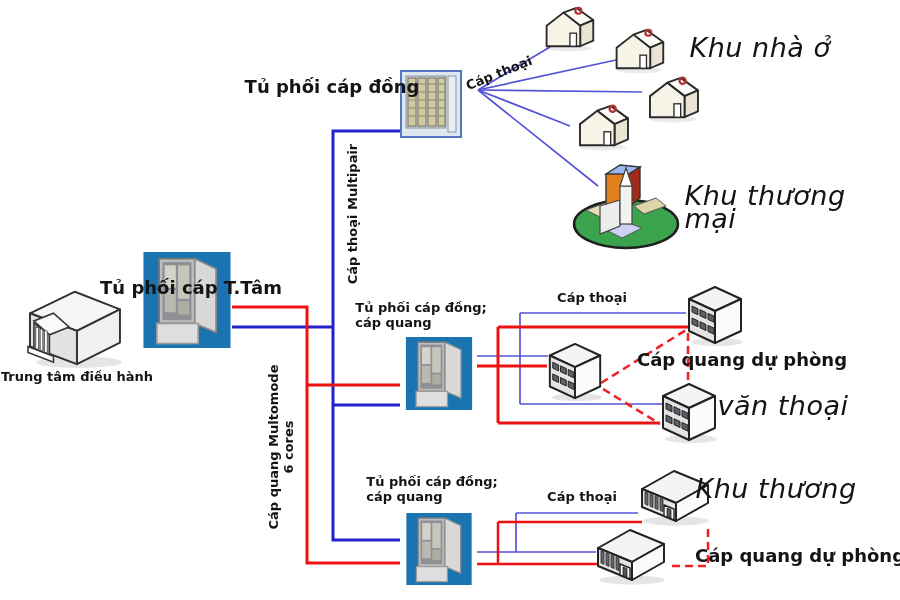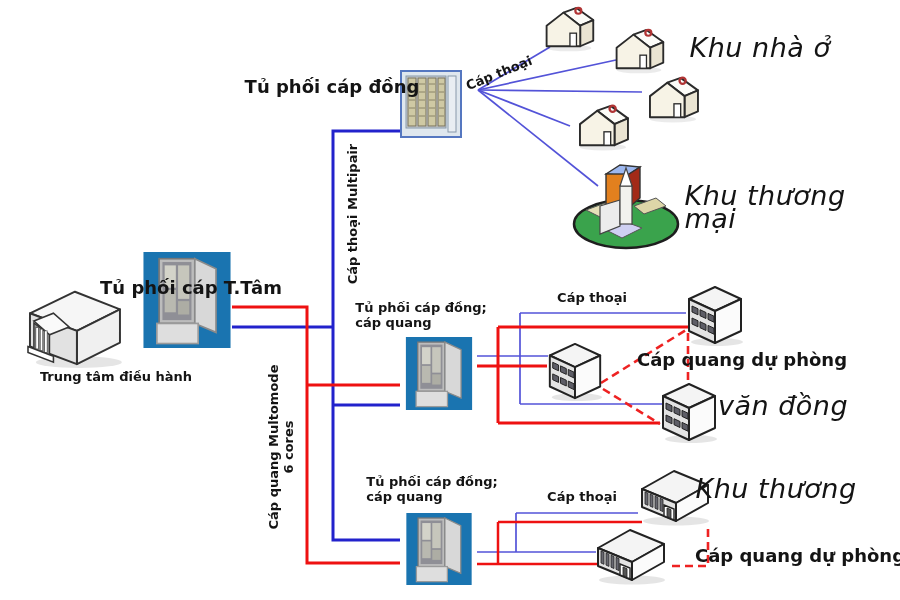--- a/index.html
+++ b/index.html
@@ -195,38 +195,38 @@
 
   <div class="lbl lbl-lg cx center2" style="left:765px;top:184px;">
     <div>Khu thương</div>
     <div>mại</div>
   </div>
 
   <div class="lbl lbl-sm rot90" style="left:352px;top:214px;">Cáp thoại Multipair</div>
 
   <div class="lbl lbl-md cx" style="left:191px;top:244px;margin-top:36px;">Tủ phối cáp T.Tâm</div>
 
-  <div class="lbl lbl-sm cx" style="left:77px;top:369px;margin-left:39px;">Trung tâm điều hành</div>
+  <div class="lbl lbl-sm cx" style="left:77px;top:369px;">Trung tâm điều hành</div>
 
   <div class="lbl lbl-sm rot90" style="left:281px;top:447px;">
     <div>Cáp quang Multomode</div>
     <div>6 cores</div>
   </div>
 
   <div class="lbl lbl-sm cx center2" style="left:421px;top:300px;">
     <div>Tủ phối cáp đồng;</div>
     <div>cáp quang</div>
   </div>
 
   <div class="lbl lbl-sm cx" style="left:592px;top:290px;">Cáp thoại</div>
 
   <div class="lbl lbl-md cx" style="left:742px;top:352px;">Cáp quang dự phòng</div>
 
   <div class="lbl lbl-lg cx center2" style="left:783px;top:394px;">
-    <div>văn đồng</div>
+    <div>văn thoại</div>
   </div>
 
   <div class="lbl lbl-sm cx center2" style="left:432px;top:474px;">
     <div>Tủ phối cáp đồng;</div>
     <div>cáp quang</div>
   </div>
 
   <div class="lbl lbl-sm cx" style="left:582px;top:489px;">Cáp thoại</div>
 
   <div class="lbl lbl-lg cx center2" style="left:776px;top:477px;">

